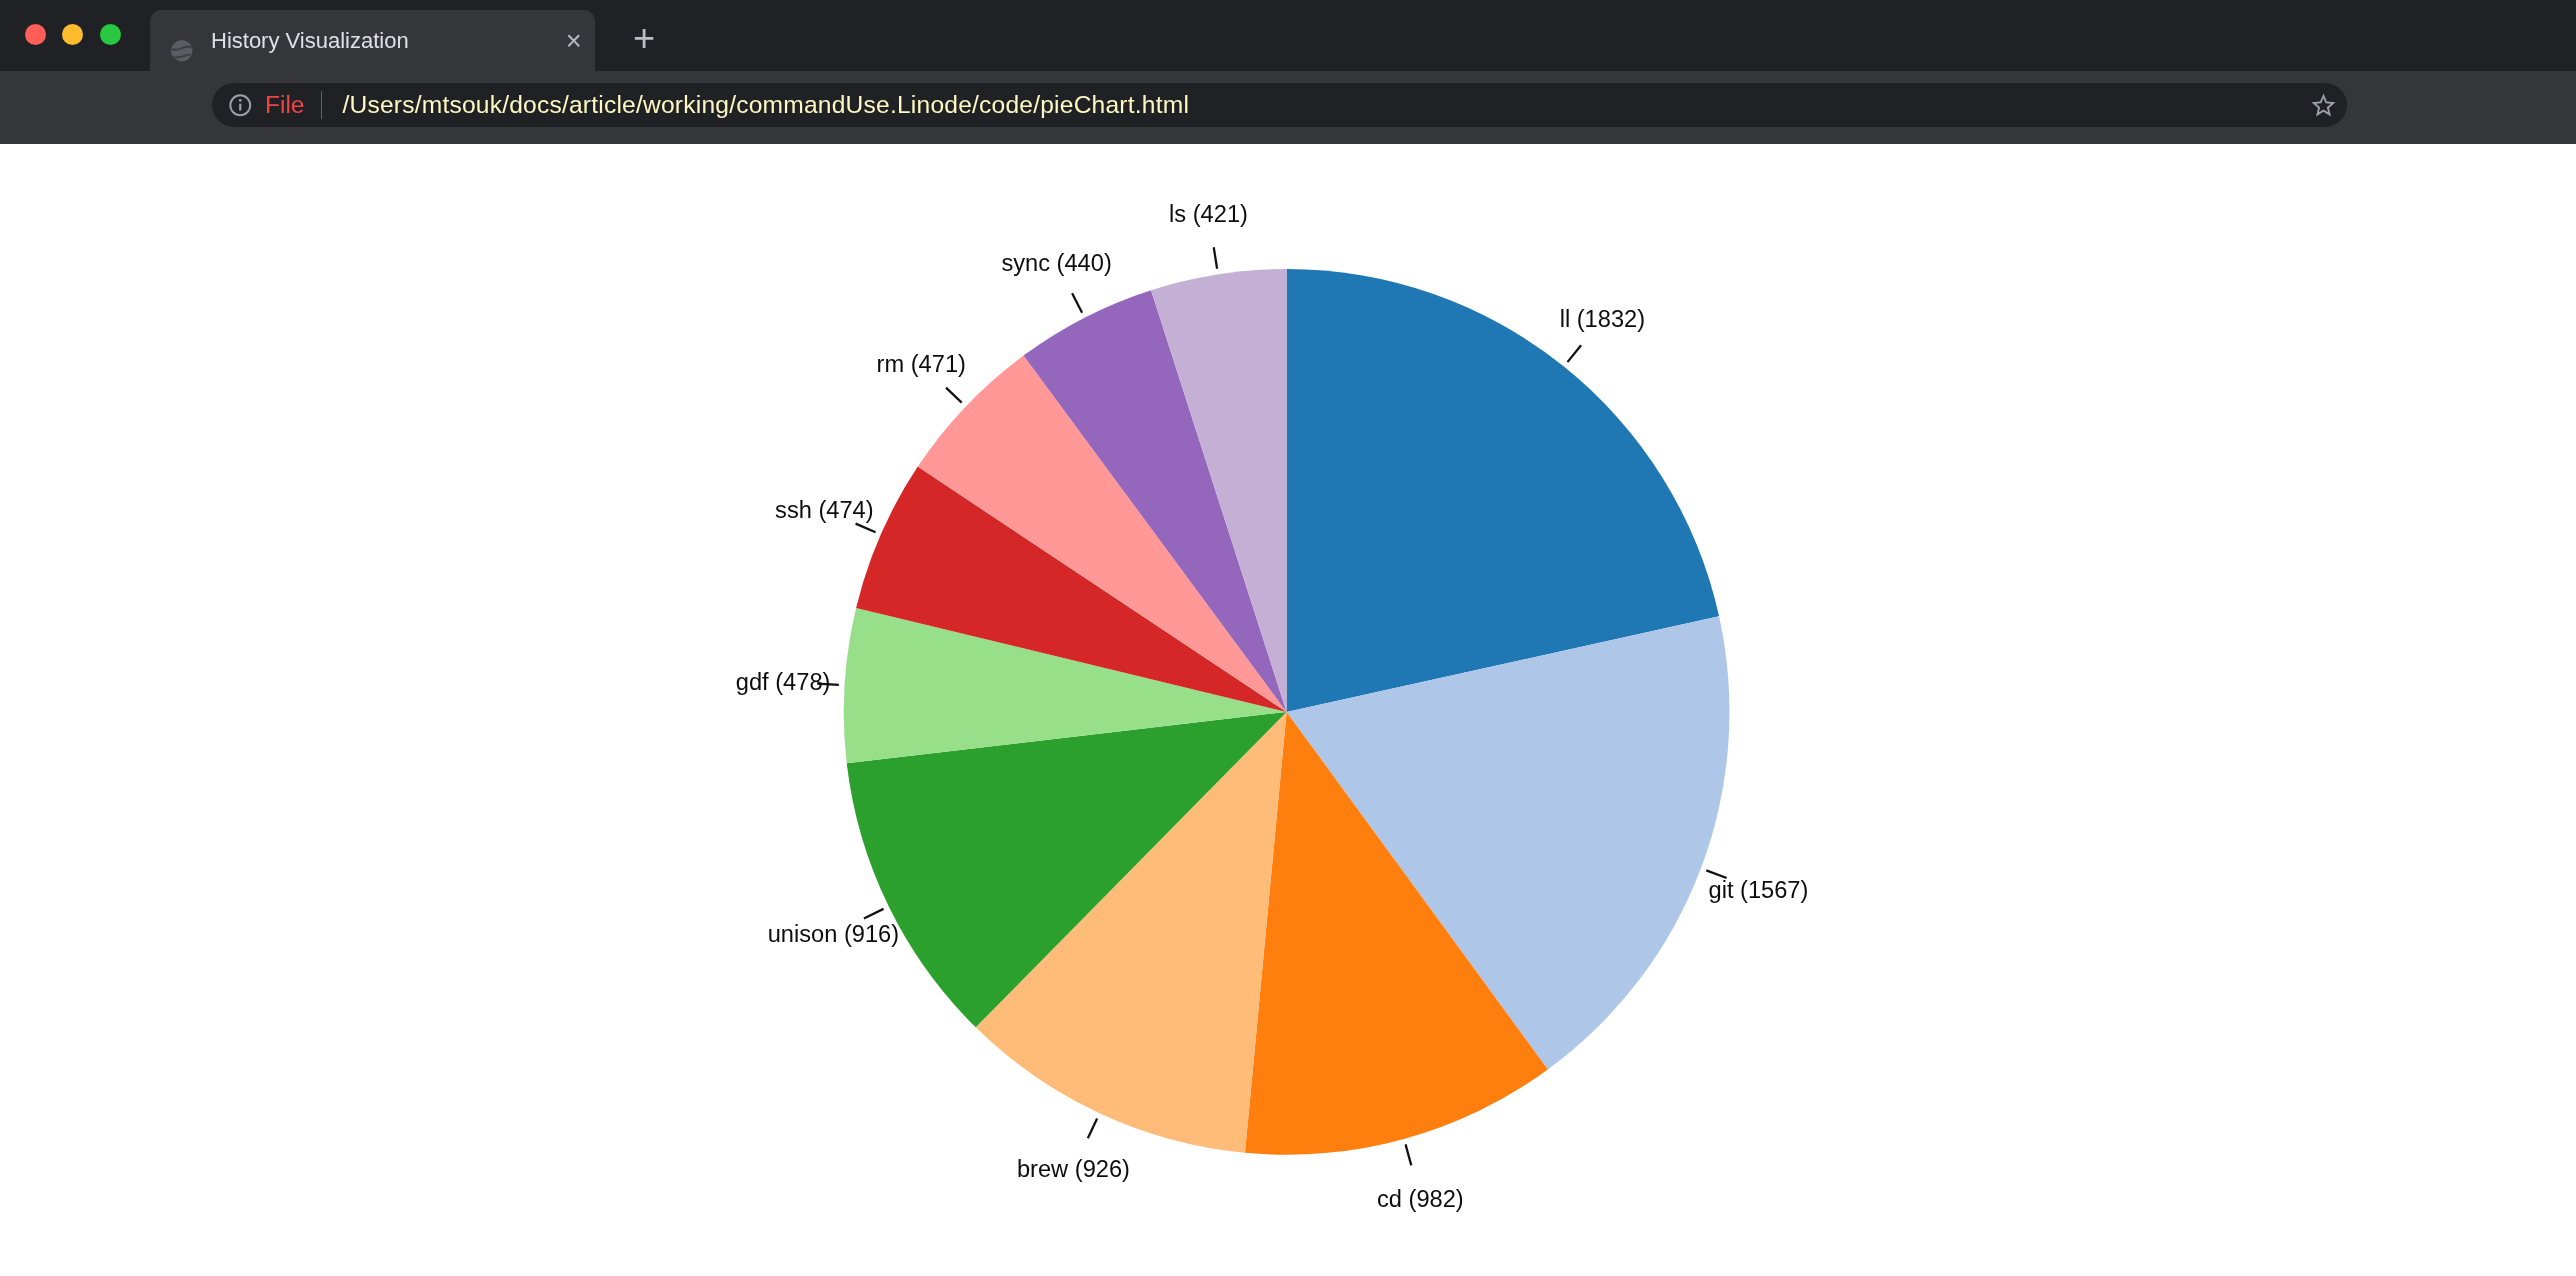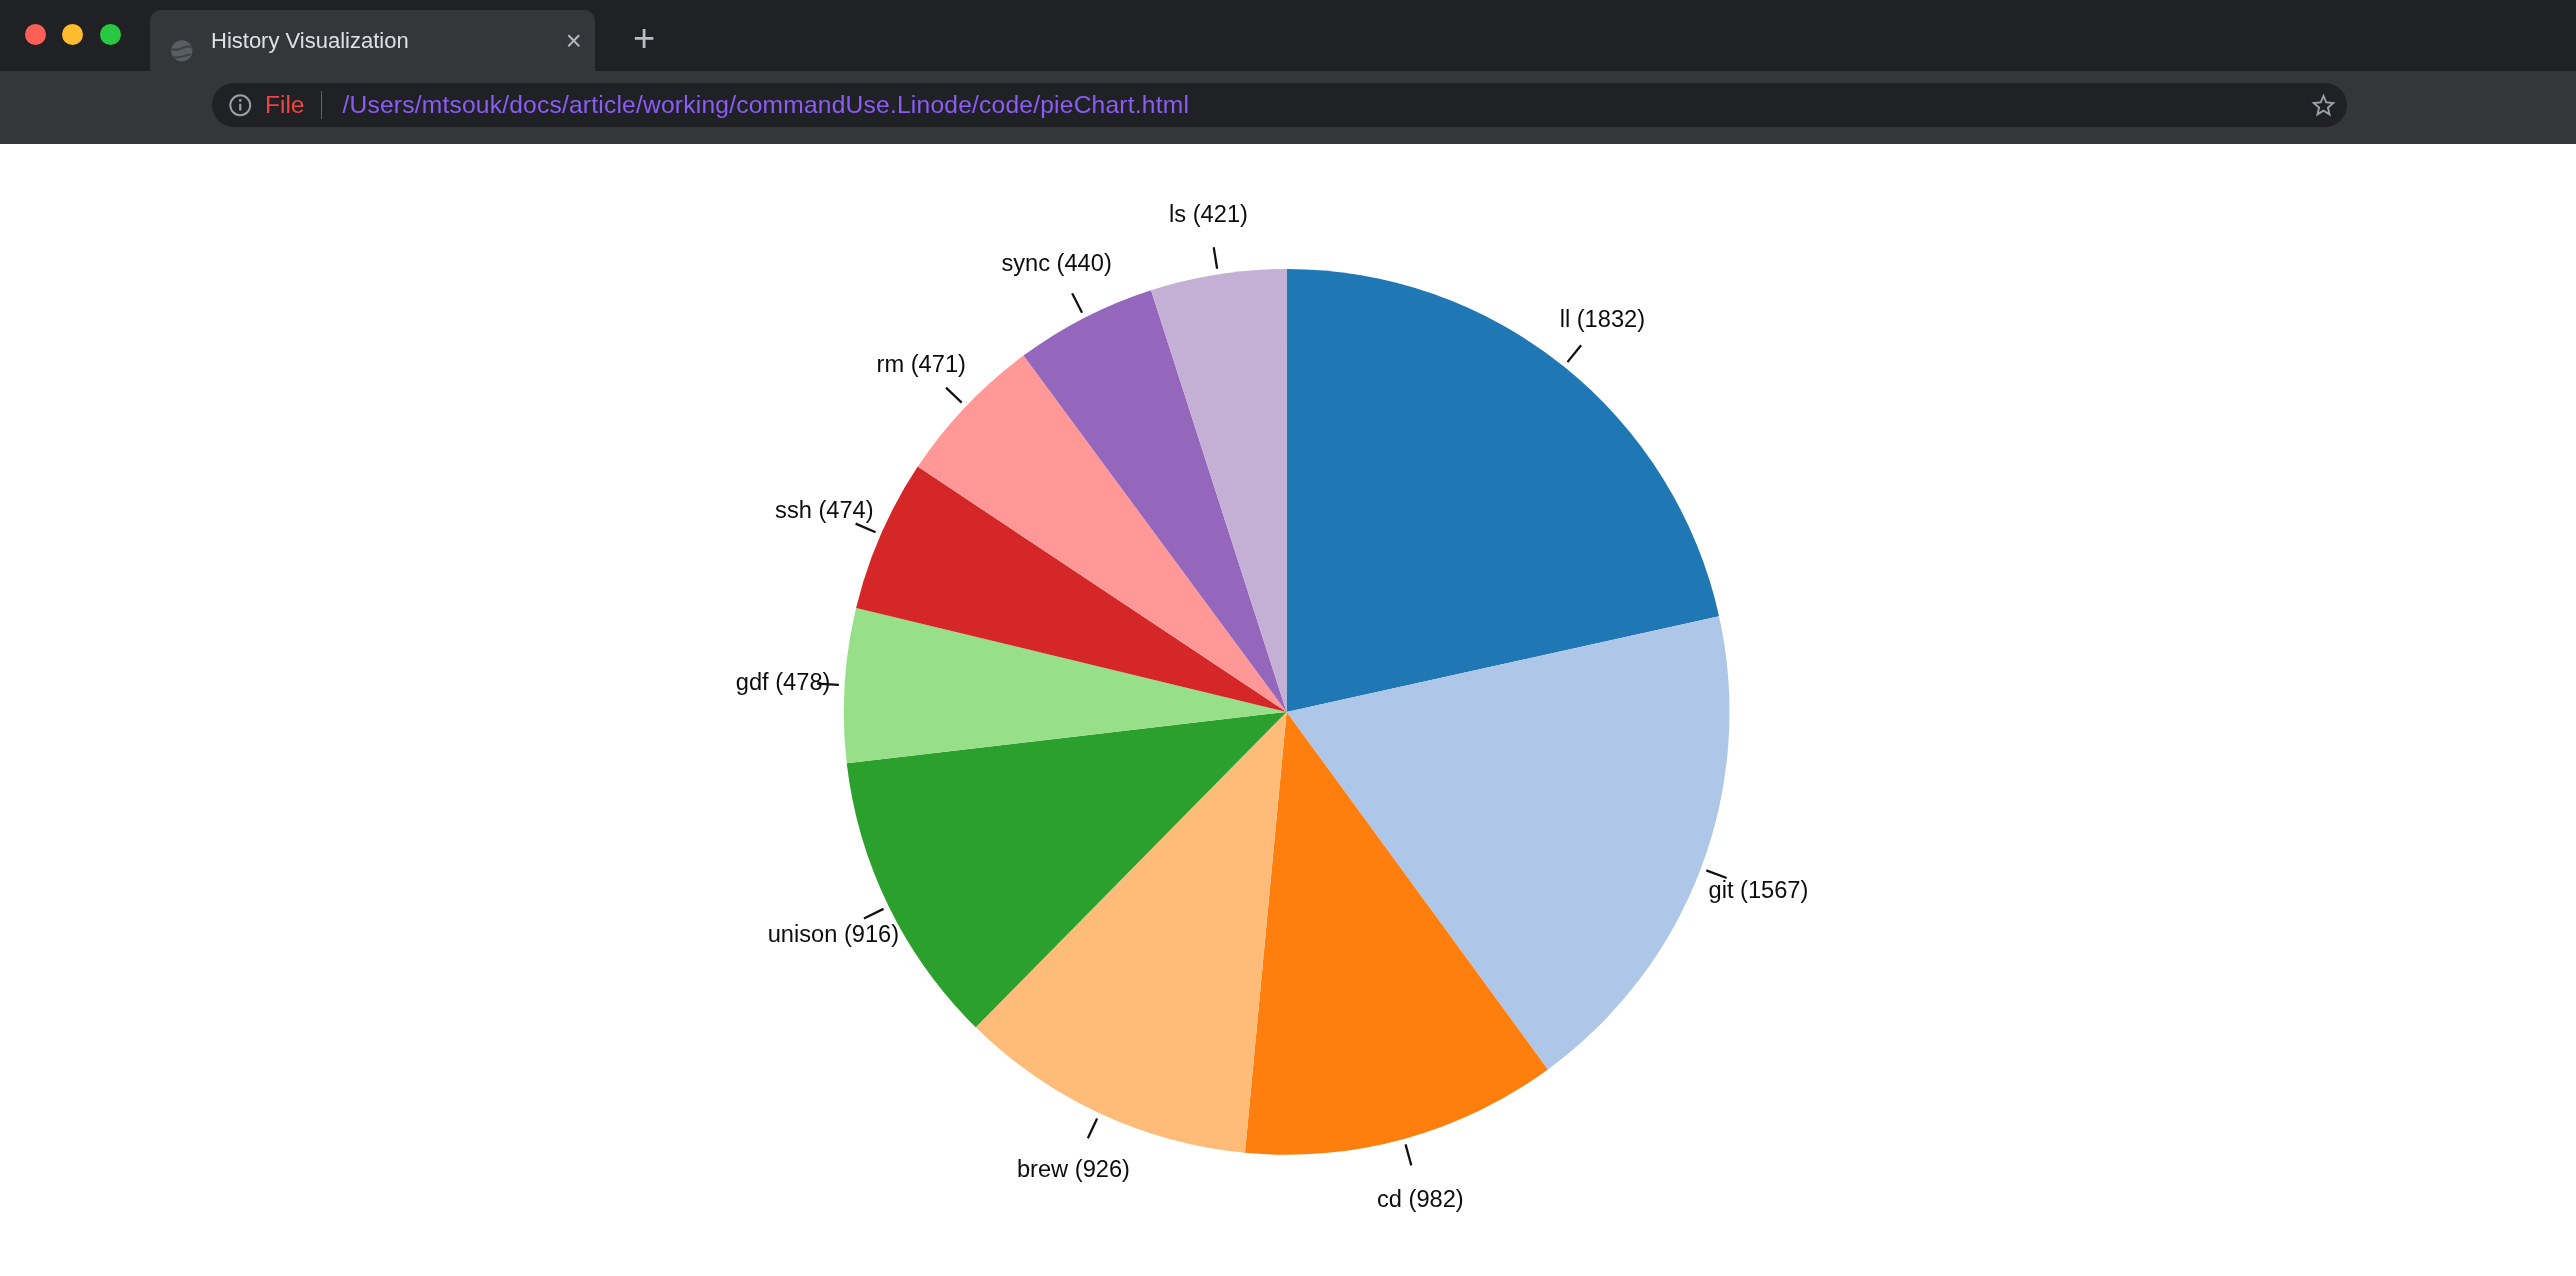--- a/index.html
+++ b/index.html
@@ -27,21 +27,21 @@
   .toolbar{position:absolute;left:0;top:71px;width:2576px;height:73px;background:#35363a;}
   .navbtn{position:absolute;top:88px;width:38px;height:38px;}
   .navbtn svg{width:38px;height:38px;display:block;}
   .btn-back{left:21px;} .btn-fwd{left:79px;} .btn-reload{left:140px;}
 
   .omnibox{position:absolute;left:212px;top:12.3px;width:2135px;height:44px;border-radius:23px;
            background:#202124;display:flex;align-items:center;}
   .info-ic{margin-left:15px;width:26.5px;height:26.5px;flex:0 0 auto;}
   .scheme{margin-left:11.4px;font-size:24.6px;color:#ef4444;}
   .ob-sep{margin-left:16px;margin-right:20px;width:1.9px;height:28px;background:#5f6368;flex:0 0 auto;}
-  .url{font-size:24.6px;color:#8b5cf6;white-space:nowrap;letter-spacing:0.2px;}
+  .url{font-size:24.6px;color:#fef9c3;white-space:nowrap;letter-spacing:0.2px;}
   .star{position:absolute;right:9.5px;top:7.6px;width:29px;height:29px;}
 
   .extbtn{position:absolute;left:2372px;top:89px;width:36px;height:36px;border-radius:5.7px;
           background:#d9dbde;display:flex;align-items:center;justify-content:center;}
   .tb-sep{position:absolute;left:2429px;top:89px;width:1.9px;height:36px;background:#5f6368;}
   .avatar{position:absolute;left:2454px;top:86px;width:44px;height:44px;border-radius:50%;
           display:flex;align-items:center;justify-content:center;
           color:#fff;font-size:24px;font-weight:700;}
   .menu{position:absolute;left:2516px;top:91px;width:32px;height:32px;}
 

